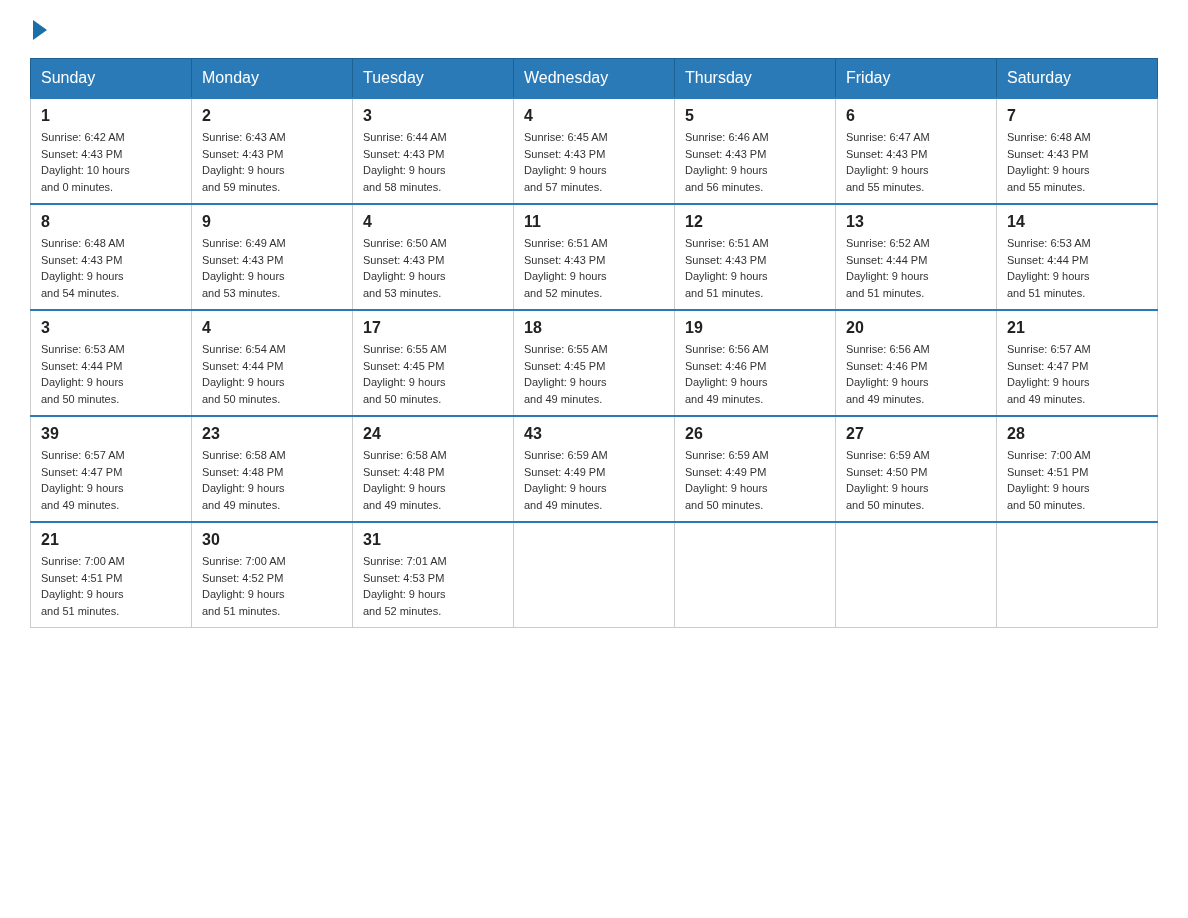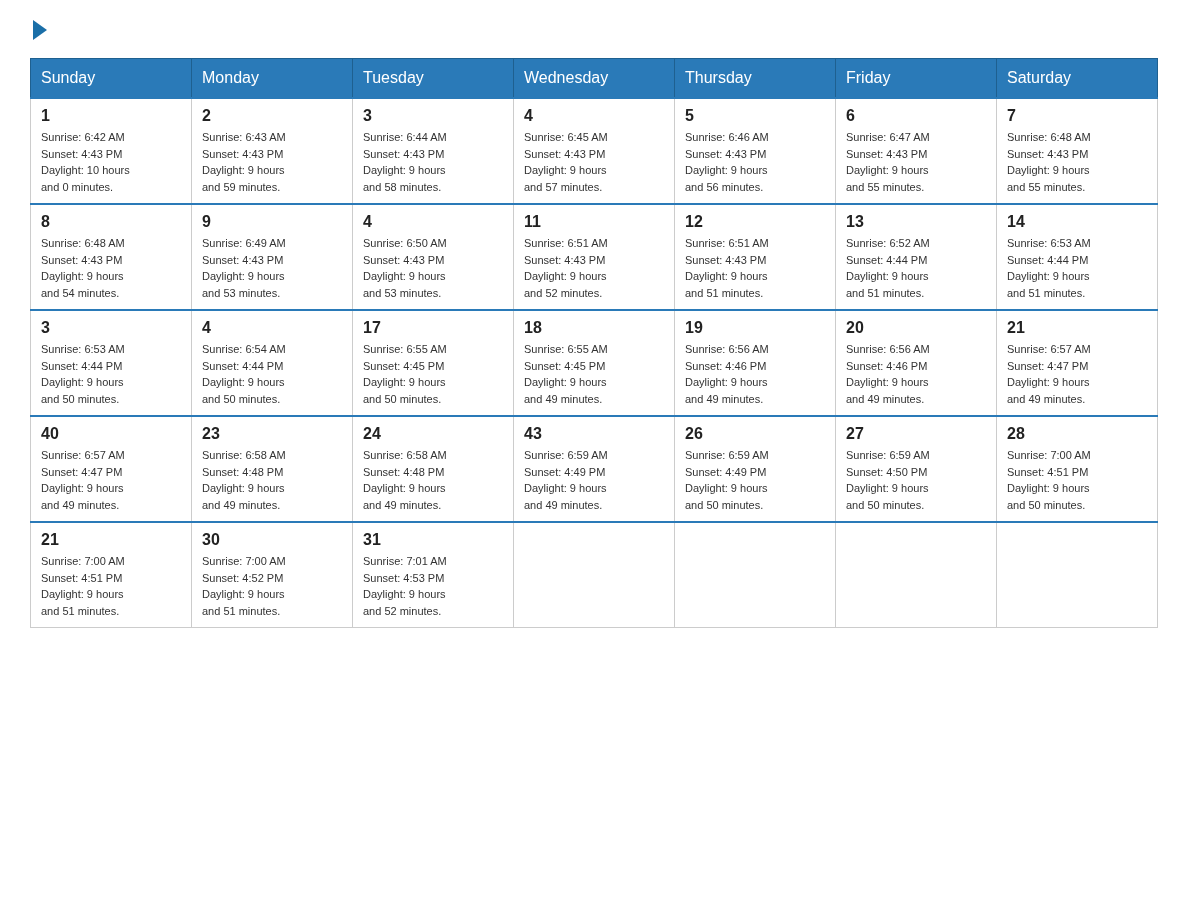--- a/index.html
+++ b/index.html
@@ -223,21 +223,21 @@
         <span class="day-number">20</span>
         <span class="day-info">Sunrise: 6:56 AM<br>Sunset: 4:46 PM<br>Daylight: 9 hours<br>and 49 minutes.</span>
       </td>
         <td>
         <span class="day-number">21</span>
         <span class="day-info">Sunrise: 6:57 AM<br>Sunset: 4:47 PM<br>Daylight: 9 hours<br>and 49 minutes.</span>
       </td>
       </tr>
       <tr>
         <td>
-        <span class="day-number">40</span>
+        <span class="day-number">39</span>
         <span class="day-info">Sunrise: 6:57 AM<br>Sunset: 4:47 PM<br>Daylight: 9 hours<br>and 49 minutes.</span>
       </td>
         <td>
         <span class="day-number">23</span>
         <span class="day-info">Sunrise: 6:58 AM<br>Sunset: 4:48 PM<br>Daylight: 9 hours<br>and 49 minutes.</span>
       </td>
         <td>
         <span class="day-number">24</span>
         <span class="day-info">Sunrise: 6:58 AM<br>Sunset: 4:48 PM<br>Daylight: 9 hours<br>and 49 minutes.</span>
       </td>

